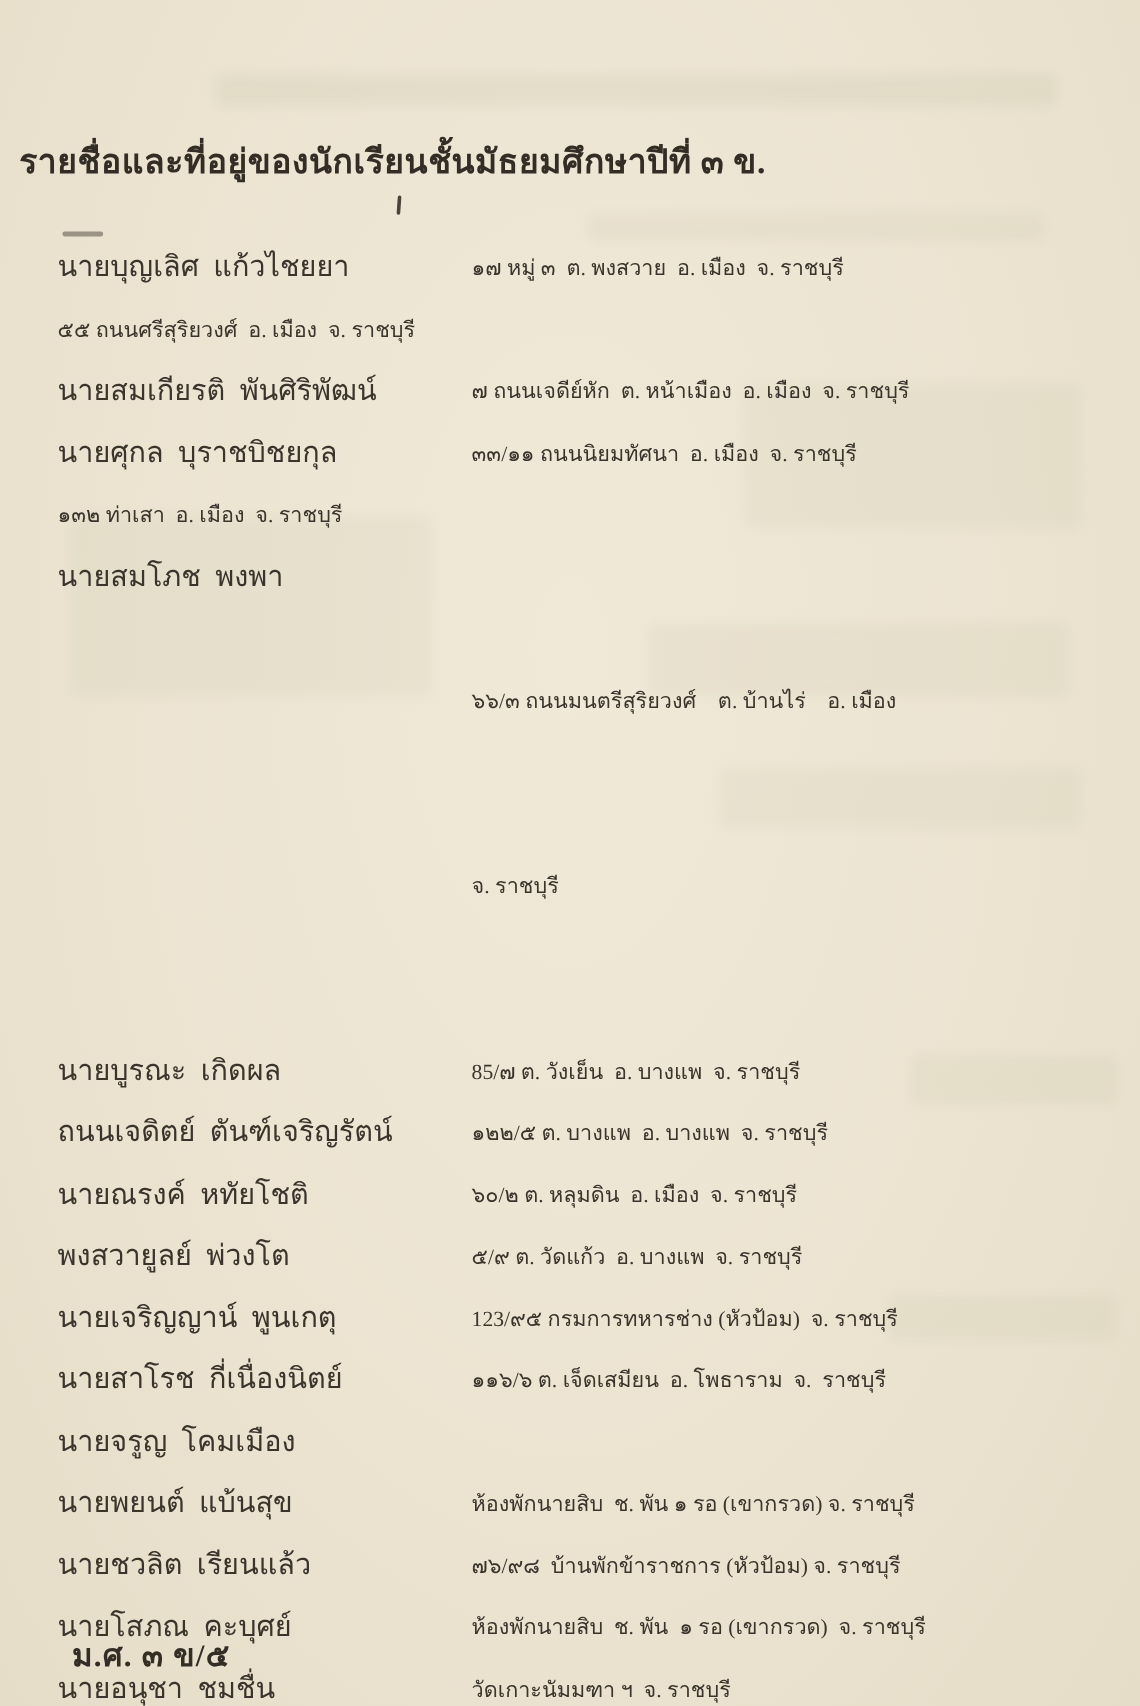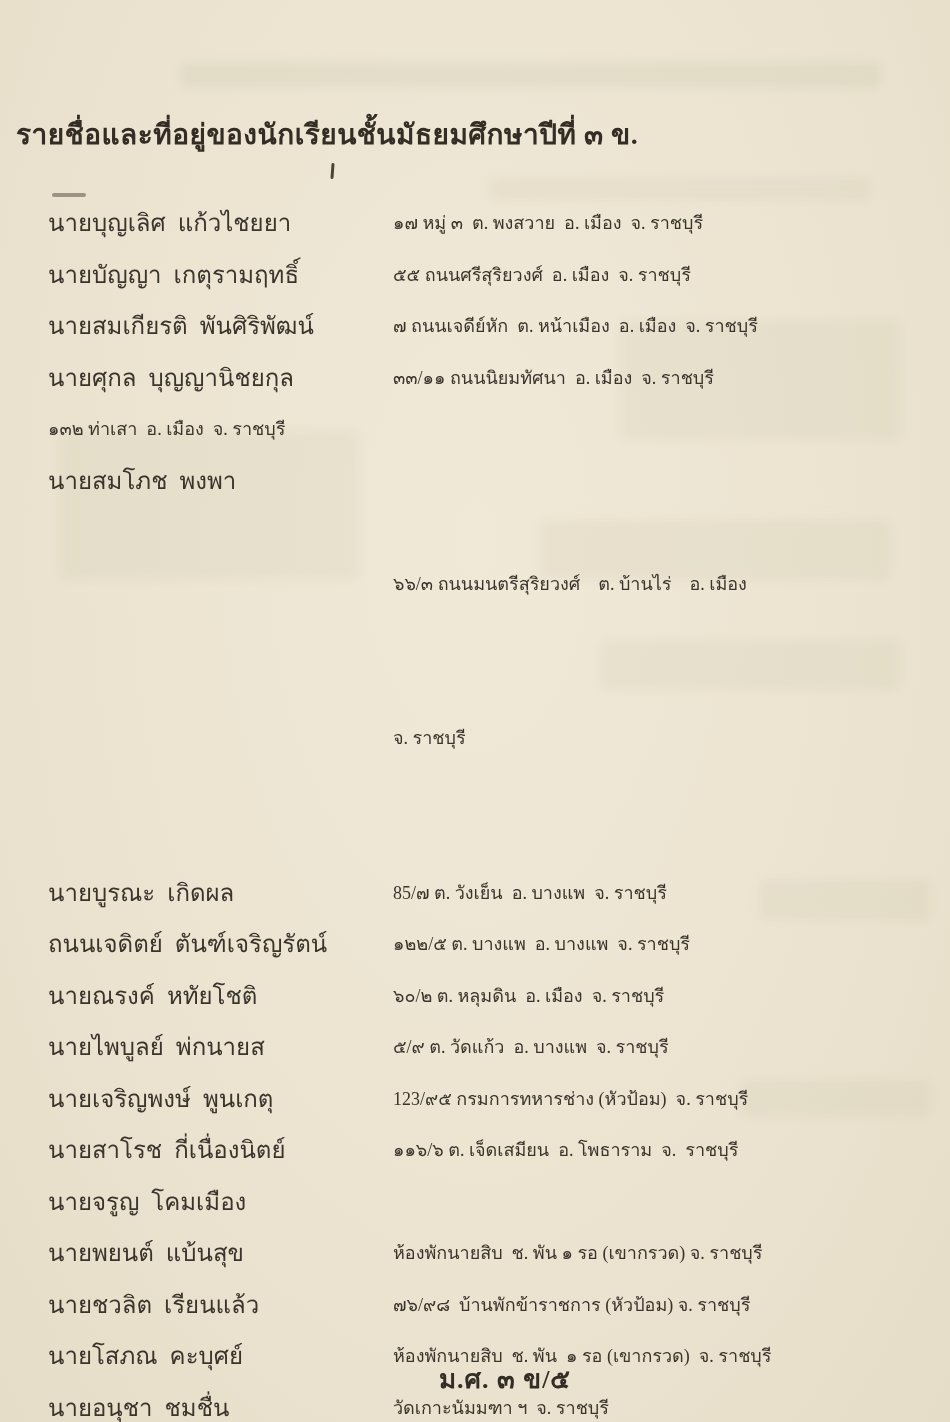--- a/index.html
+++ b/index.html
@@ -54,21 +54,20 @@
     line-height: 51.5px;
     white-space: pre-wrap;
     color: #3a342c;
   }
   .addr-line2 { white-space: pre-wrap; }
   .footer {
     position: absolute;
     top: 1358px;
     left: 0;
     width: 100%;
-    text-align: center;
     font-size: 26px;
     font-weight: bold;
     letter-spacing: 1px;
     color: #332d25;
     padding-left: 60px;
     box-sizing: border-box;
   }
   
   .ink-tick {
     position: absolute;
@@ -125,31 +124,30 @@
   <div class="ink-dash"></div>
 
   <div class="roster">
 
     <div class="row">
       <div class="name-cell">นายบุญเลิศ  แก้วไชยยา</div>
       <div class="addr-cell">๑๗ หมู่ ๓  ต. พงสวาย  อ. เมือง  จ. ราชบุรี</div>
     </div>
 
     <div class="row">
-      <div class="name-cell">นายบัญญา  เกตุรามฤทธิ์</div>
       <div class="addr-cell">๕๕ ถนนศรีสุริยวงศ์  อ. เมือง  จ. ราชบุรี</div>
     </div>
 
     <div class="row">
       <div class="name-cell">นายสมเกียรติ  พันศิริพัฒน์</div>
       <div class="addr-cell">๗ ถนนเจดีย์หัก  ต. หน้าเมือง  อ. เมือง  จ. ราชบุรี</div>
     </div>
 
     <div class="row">
-      <div class="name-cell">นายศุกล  บุญญานิชยกุล</div>
+      <div class="name-cell">นายศุกล  บุราชบิชยกุล</div>
       <div class="addr-cell">๓๓/๑๑ ถนนนิยมทัศนา  อ. เมือง  จ. ราชบุรี</div>
     </div>
 
     <div class="row">
       <div class="addr-cell">๑๓๒ ท่าเสา  อ. เมือง  จ. ราชบุรี</div>
     </div>
 
     <div class="row">
       <div class="name-cell">นายสมโภช  พงพา</div>
       <div class="addr-cell">
@@ -167,26 +165,26 @@
       <div class="name-cell">ถนนเจดิตย์  ตันฑ์เจริญรัตน์</div>
       <div class="addr-cell">๑๒๒/๕ ต. บางแพ  อ. บางแพ  จ. ราชบุรี</div>
     </div>
 
     <div class="row">
       <div class="name-cell">นายณรงค์  หทัยโชติ</div>
       <div class="addr-cell">๖๐/๒ ต. หลุมดิน  อ. เมือง  จ. ราชบุรี</div>
     </div>
 
     <div class="row">
-      <div class="name-cell">นายไพบูลย์  พ่กนายส</div>
+      <div class="name-cell">พงสวายูลย์  พ่วงโต</div>
       <div class="addr-cell">๕/๙ ต. วัดแก้ว  อ. บางแพ  จ. ราชบุรี</div>
     </div>
 
     <div class="row">
-      <div class="name-cell">นายเจริญพงษ์  พูนเกตุ</div>
+      <div class="name-cell">นายเจริญญาน์  พูนเกตุ</div>
       <div class="addr-cell">123/๙๕ กรมการทหารช่าง (หัวป้อม)  จ. ราชบุรี</div>
     </div>
 
     <div class="row">
       <div class="name-cell">นายสาโรช  กี่เนื่องนิตย์</div>
       <div class="addr-cell">๑๑๖/๖ ต. เจ็ดเสมียน  อ. โพธาราม  จ.  ราชบุรี</div>
     </div>
 
     <div class="row">
       <div class="name-cell">นายจรูญ  โคมเมือง</div>

